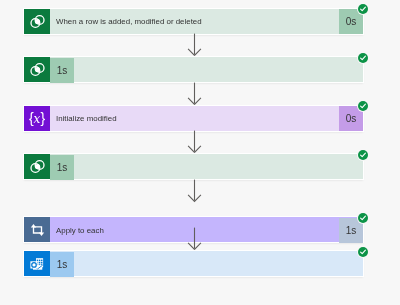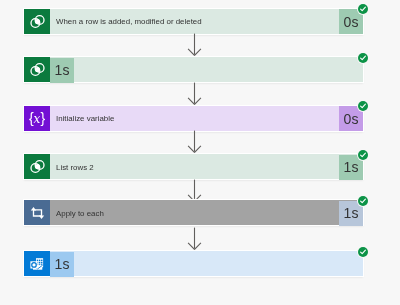--- a/index.html
+++ b/index.html
@@ -9,21 +9,21 @@
   .flow{position:relative;width:400px;height:305px;}
   .card{position:absolute;left:24px;width:339px;height:25px;display:flex;
         align-items:stretch;
         box-shadow:0 0 0 1.1px #ffffff, 0 1.2px 2px rgba(0,0,0,.17), 0 0 1.5px rgba(0,0,0,.06);}
   .icon{width:26px;flex:0 0 26px;display:flex;align-items:center;justify-content:center;}
   .icon svg{display:block;}
   .label{flex:1 1 auto;display:flex;align-items:center;padding-left:6px;
          font-size:7.9px;color:#333333;white-space:nowrap;
          position:relative;top:0.6px;}
   .dur{flex:0 0 24px;display:flex;align-items:center;justify-content:center;
-       font-size:14px;color:#333333;position:relative;top:0.6px;}
+       font-size:10px;color:#333333;position:relative;top:0.6px;}
   .badge{position:absolute;right:-6.3px;top:-5.6px;width:12.5px;height:12.5px;border-radius:50%;
          background:#f7f7f7;display:flex;align-items:center;justify-content:center;}
   .badge .disc{width:10.2px;height:10.2px;border-radius:50%;background:#107c41;
         display:flex;align-items:center;justify-content:center;}
   .badge svg{display:block;}
   .arrow{position:absolute;}
   .varglyph{color:#fff;font-size:14px;font-family:"Liberation Sans",sans-serif;line-height:1;
             white-space:nowrap;display:block;}
   .varx{font-style:italic;font-family:"DejaVu Serif",serif;font-size:12px;}
 </style>
@@ -71,21 +71,21 @@
       </div>
     </div>
     <svg class="arrow" style="left:187.3px;top:81.6px" width="15" height="24" viewBox="0 0 15 24">
       <path d="M7.5 0.6 V21.6" stroke="#605e5c" stroke-width="1.1" fill="none"></path>
       <path d="M1.1 15.9 L7.5 22.4 L13.9 15.9" stroke="#605e5c" stroke-width="1.1" fill="none"></path>
     </svg>
     <div class="card" style="top:105.5px;background:#e8daf7">
       <div class="icon" style="background:#7310d4">
         <span class="varglyph">{<i class="varx">x</i>}</span>
       </div>
-      <div class="label">Initialize variable</div>
+      <div class="label">Initialize modified</div>
       <div class="dur" style="background:#c49ce8">0s</div>
       <div class="badge">
         <span class="disc" style="background:#0c9347">
           <svg width="8" height="8" viewBox="0 0 8 8">
             <path d="M1.6 4.1 L3.2 5.7 L6.4 2.2" stroke="#fff" stroke-width="1.1" fill="none" stroke-linecap="round" stroke-linejoin="round"></path>
           </svg>
         </span>
       </div>
     </div>
     <svg class="arrow" style="left:187.3px;top:130.1px" width="15" height="24" viewBox="0 0 15 24">
@@ -93,35 +93,34 @@
       <path d="M1.1 15.9 L7.5 22.4 L13.9 15.9" stroke="#605e5c" stroke-width="1.1" fill="none"></path>
     </svg>
     <div class="card" style="top:154px;background:#dbe9e2">
       <div class="icon" style="background:#0b7a3e">
         <svg width="17" height="17" viewBox="0 0 17 17">
           <circle cx="10.6" cy="7.0" r="4.4" fill="none" stroke="#fff" stroke-width="1.3"></circle>
           <circle cx="6.4" cy="10.0" r="4.4" fill="none" stroke="#fff" stroke-width="1.3"></circle>
           <circle cx="8.5" cy="8.5" r="2.6" fill="#fff"></circle>
         </svg>
       </div>
-      <div class="label">List rows 2</div>
       <div class="dur" style="background:#9ecbb2">1s</div>
       <div class="badge">
         <span class="disc" style="background:#0c9347">
           <svg width="8" height="8" viewBox="0 0 8 8">
             <path d="M1.6 4.1 L3.2 5.7 L6.4 2.2" stroke="#fff" stroke-width="1.1" fill="none" stroke-linecap="round" stroke-linejoin="round"></path>
           </svg>
         </span>
       </div>
     </div>
     <svg class="arrow" style="left:187.3px;top:178.6px" width="15" height="24" viewBox="0 0 15 24">
       <path d="M7.5 0.6 V21.6" stroke="#605e5c" stroke-width="1.1" fill="none"></path>
       <path d="M1.1 15.9 L7.5 22.4 L13.9 15.9" stroke="#605e5c" stroke-width="1.1" fill="none"></path>
     </svg>
-    <div class="card" style="top:200px;background:#a3a3a3">
+    <div class="card" style="top:217px;background:#c4b5fd">
       <div class="icon" style="background:#4a6b93">
         <svg width="17" height="17" viewBox="0 0 14 14">
           <path d="M3.7 10.0 V4.8 H10.3 V9.9 H3.7 V4.8" fill="none" stroke="#fff" stroke-width="1.1"></path>
           <path d="M1.5 5.3 L3.7 2.4 L5.9 5.3 Z" fill="#fff"></path>
           <path d="M8.1 9.4 L10.3 12.3 L12.5 9.4 Z" fill="#fff"></path>
         </svg>
       </div>
       <div class="label">Apply to each</div>
       <div class="dur" style="background:#b7c6da">1s</div>
       <div class="badge">

